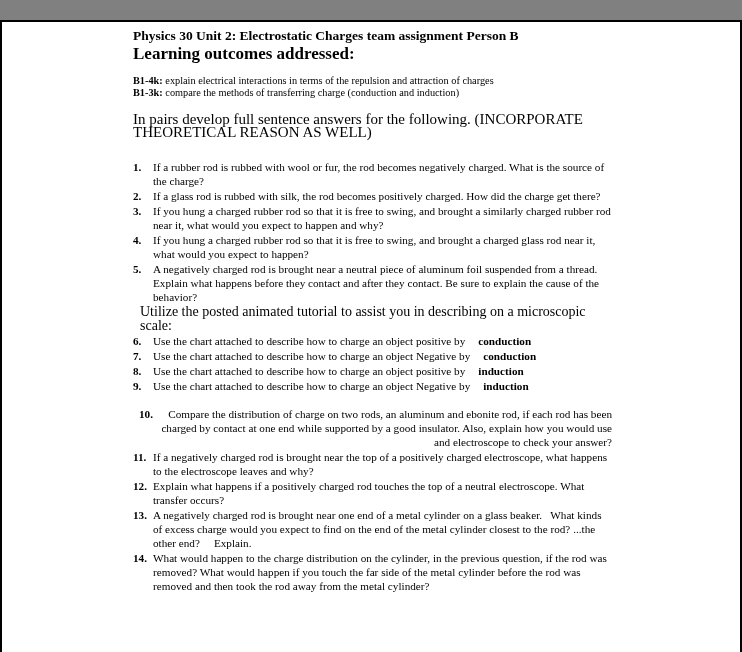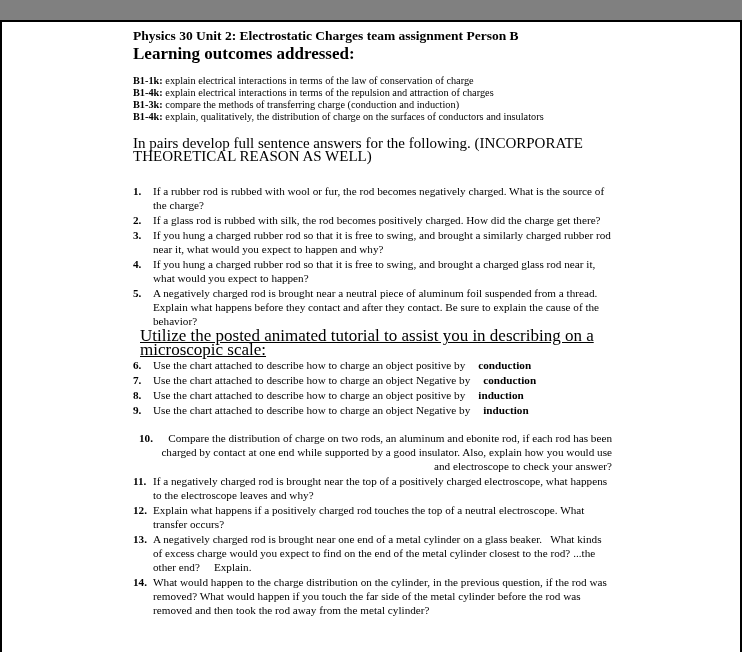--- a/index.html
+++ b/index.html
@@ -56,52 +56,45 @@
     flex: 0 0 20px;
     font-weight: bold;
   }
   .q-text {
     flex: 1;
     max-width: 459px;
     white-space: pre-wrap;
   }
   .q-bold { font-weight: bold; margin-left: 13px; }
   .tutorial-note {
-    font-size: 17px;
+    font-size: 14px;
     line-height: 14px;
     margin-left: 7px;
     margin-bottom: 1px;
-    text-decoration: underline;
   }
   .gap-before { margin-top: 14px; text-align: right; }
 </style>
 </head>
 <body>
 
 <div class="page">
   <div class="content">
 
     <div class="doc-title">
       <span class="line">Physics 30 Unit 2: Electrostatic Charges team assignment Person B</span>
     </div>
 
     <div class="outcomes-heading">Learning outcomes addressed:</div>
 
     <div class="outcomes">
       <div class="outcome-line">
-        <span class="outcome-code">B1-1k:</span><span> explain electrical interactions in terms of the law of conservation of charge</span>
-      </div>
-      <div class="outcome-line">
         <span class="outcome-code">B1-4k:</span><span> explain electrical interactions in terms of the repulsion and attraction of charges</span>
       </div>
       <div class="outcome-line">
         <span class="outcome-code">B1-3k:</span><span> compare the methods of transferring charge (conduction and induction)</span>
-      </div>
-      <div class="outcome-line">
-        <span class="outcome-code">B1-4k:</span><span> explain, qualitatively, the distribution of charge on the surfaces of conductors and insulators</span>
       </div>
     </div>
 
     <div class="instructions">In pairs develop full sentence answers for the following. (INCORPORATE THEORETICAL REASON AS WELL)</div>
 
     <div class="questions">
 
       <div class="q">
         <span class="q-num">1.</span>
         <span class="q-text">If a rubber rod is rubbed with wool or fur, the rod becomes negatively charged. What is the source of the charge?</span>

